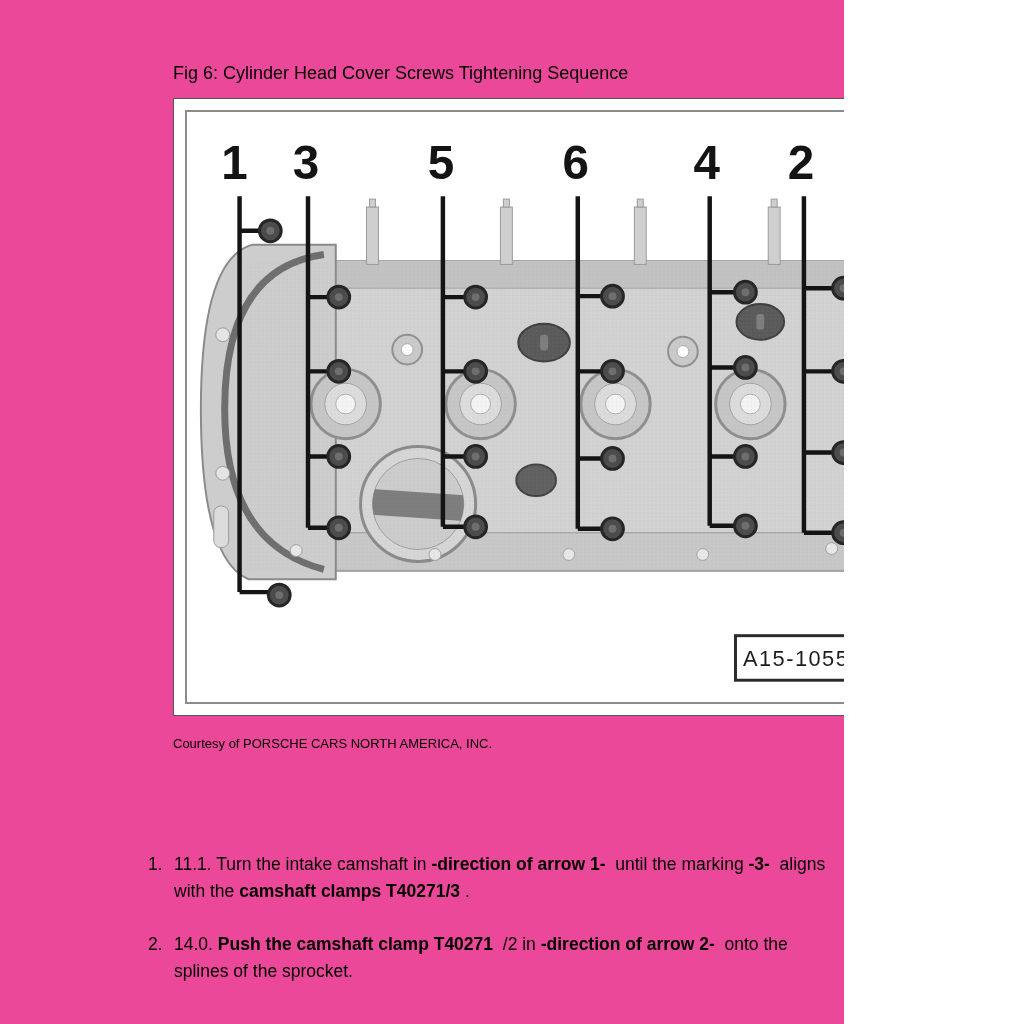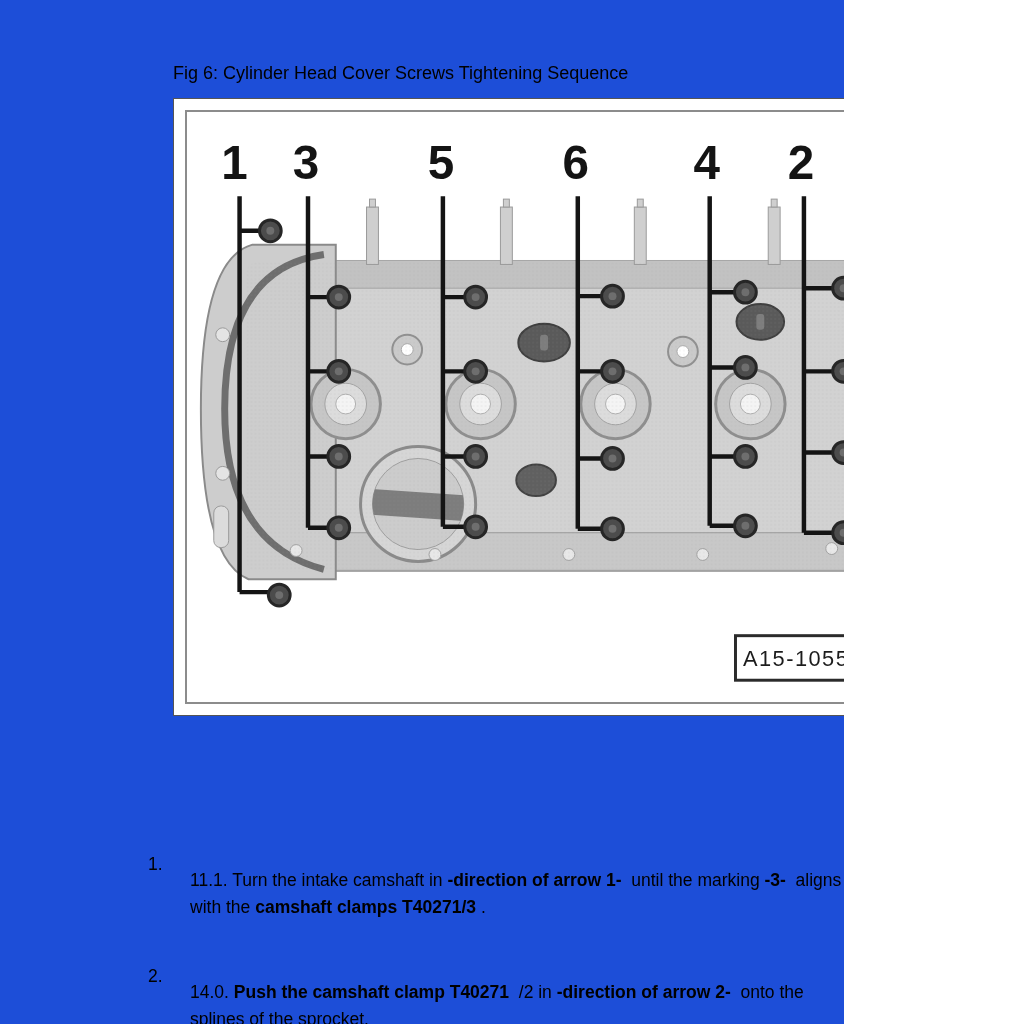--- a/index.html
+++ b/index.html
@@ -1,29 +1,29 @@
 <!DOCTYPE html>
 <html><head>
 <meta charset="utf-8">
 <style>
   html,body{margin:0;padding:0;background:#ffffff;}
-  #page{position:relative;width:844px;height:1024px;background:#1d4ed8;overflow:hidden;
+  #page{position:relative;width:844px;height:1024px;background:#ec4899;overflow:hidden;
         font-family:"Liberation Sans","DejaVu Sans",sans-serif;color:#000;}
   .caption{position:absolute;left:173px;top:62px;font-size:18px;line-height:22px;}
   .figure-frame{position:absolute;left:173px;top:98px;width:758px;height:618px;
                 border:1px solid #555;background:#fff;box-sizing:border-box;}
   .figure-inner{position:absolute;left:11px;top:11px;right:11px;bottom:11px;
                 border:2px solid #8c8c8c;box-sizing:border-box;background:#fff;}
   .figure-inner svg{position:absolute;left:0;top:0;width:100%;height:100%;}
   .courtesy{position:absolute;left:173px;top:736px;font-size:13px;}
   .step{position:absolute;left:55px;top:806px;font-size:17.5px;line-height:24px;}
   .substeps{position:absolute;left:148px;top:851px;width:830px;}
   .substep{display:flex;margin-bottom:26px;font-size:17.5px;line-height:27px;}
   .substep .marker{flex:none;width:26px;}
-  .substep p{margin:16px;white-space:pre-wrap;max-width:800px;}
+  .substep p{margin:0;white-space:pre-wrap;max-width:800px;}
   .seq-num{font-family:"Liberation Sans",sans-serif;font-weight:700;font-size:48px;fill:#141414;}
   .lbl-text{font-family:"Liberation Sans",sans-serif;font-size:22px;letter-spacing:1.5px;fill:#1c1c1c;}
   .b{font-weight:bold;}
 </style>
 </head>
 <body>
 
 <div id="page">
 
   <div class="caption">Fig 6: Cylinder Head Cover Screws Tightening Sequence</div>
@@ -233,20 +233,21 @@
         </g>
 
         <g>
           <rect x="553" y="529" width="136" height="45" fill="#ffffff" stroke="#2b2b2b" stroke-width="3"></rect>
           <text class="lbl-text" x="621" y="560" text-anchor="middle">A15-10557</text>
         </g>
       </svg>
     </div>
   </div>
 
+  <div class="courtesy">Courtesy of PORSCHE CARS NORTH AMERICA, INC.</div>
 
 
   <div class="substeps">
       <div class="substep">
         <span class="marker">1.</span>
         <p><span>11.1. Turn the intake camshaft in </span><span class="b">-direction of arrow 1-</span><span> &nbsp;until the marking </span><span class="b">-3-</span><span> &nbsp;aligns
 with the </span><span class="b">camshaft clamps T40271/3</span><span> .</span></p>
       </div>
       <div class="substep">
         <span class="marker">2.</span>

